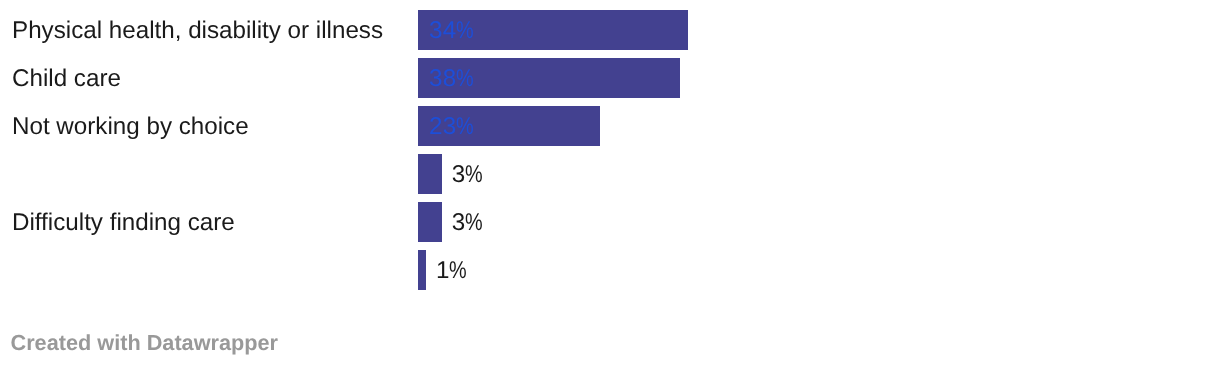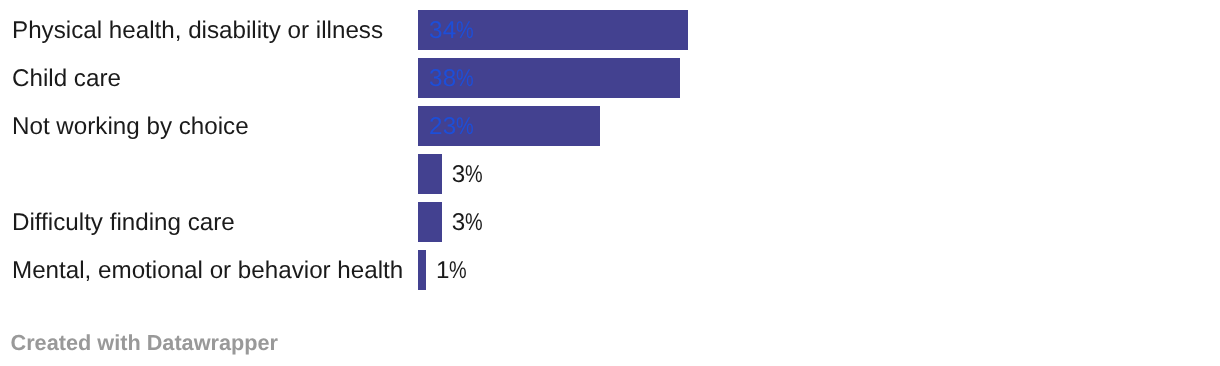--- a/index.html
+++ b/index.html
@@ -62,21 +62,20 @@
   </div>
       <div class="row">
     <div class="row-label">Difficulty finding care</div>
     <div class="bar" style="width: 23.7838px; left: 418px; background: rgb(67, 65, 144);"></div>
     <div class="bar-value outside" style="left: 451.784px;">
           <span class="num">3</span>
           <span class="unit">%</span>
         </div>
   </div>
       <div class="row">
-    <div class="row-label">Mental, emotional or behavior health</div>
     <div class="bar" style="width: 7.92794px; left: 418px; background: rgb(67, 65, 144);"></div>
     <div class="bar-value outside" style="left: 435.928px;">
           <span class="num">1</span>
           <span class="unit">%</span>
         </div>
   </div>
     </div>
   <div class="chart-credit">Created with Datawrapper</div>
 </div>
 

